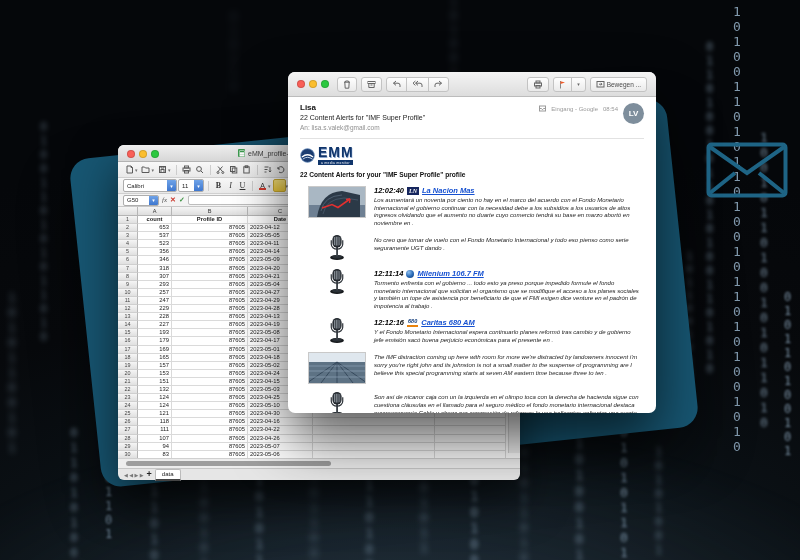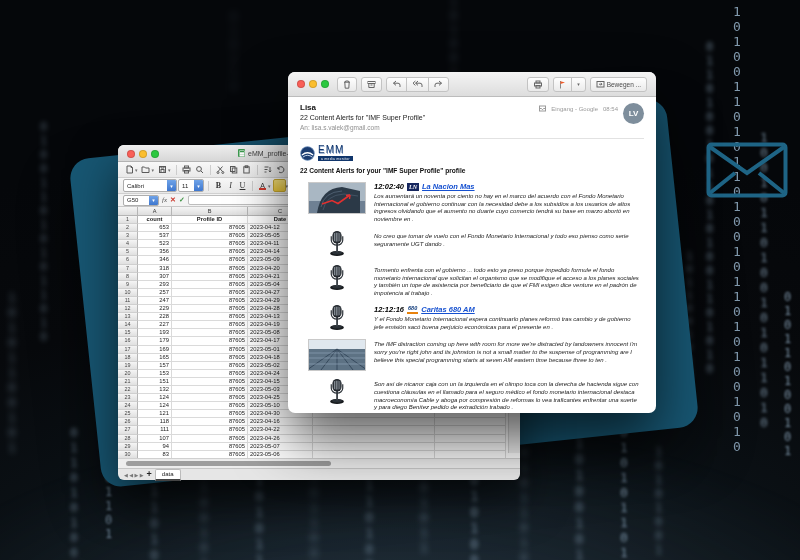--- a/index.html
+++ b/index.html
@@ -101,21 +101,21 @@
   .mh-subject{font-size:7px;color:#222;margin-top:2px;}
   .mh-to{font-size:6.5px;color:#909090;margin-top:3px;}
   .mh-right{margin-left:auto;display:flex;align-items:flex-start;gap:5px;text-align:center;}
   .mh-meta{display:flex;gap:5px;align-items:center;font-size:6px;color:#9a9a9a;margin-top:2px;}
   .avatar{width:21px;height:21px;border-radius:50%;background:#7e8e9c;color:#fff;font-size:8px;
     font-weight:bold;display:flex;align-items:center;justify-content:center;}
   .mail-divider{border-top:1px solid #e2e2e2;margin:2px 12px 0;}
   .mail-body{padding:6px 12px 0;}
   .emm-logo{display:flex;align-items:center;gap:3px;}
   .emm-text{display:flex;flex-direction:column;align-items:flex-start;}
-  .emm-word{font-size:10px;font-weight:normal;letter-spacing:1px;color:#10356b;
+  .emm-word{font-size:14px;font-weight:bold;letter-spacing:1px;color:#10356b;
     text-shadow:0.6px 0.6px 0 #8aa6cf;line-height:1;}
   .emm-tag{background:#10356b;color:#fff;font-size:3.2px;padding:0.5px 3px;margin-top:1px;
     letter-spacing:.4px;}
   .alerts-heading{font-size:6.6px;font-weight:bold;color:#101010;margin:6px 0 8px;}
   .news-item{display:flex;margin-bottom:8px;font-style:italic;}
   .thumb-col{flex:0 0 74px;display:flex;justify-content:center;align-items:flex-start;}
   .item-content{flex:1;padding-right:4px;}
   .item-head{display:flex;align-items:center;gap:3px;}
   .n-time{font-size:7.5px;font-weight:bold;color:#000;}
   .n-source{font-size:7.5px;font-weight:bold;color:#1550d0;text-decoration:underline;cursor:pointer;}
@@ -933,20 +933,25 @@
     <rect x="11.9" y="15" width="2.4" height="13" fill="#3c4248"></rect>
     <path d="M7 6 a6 6 0 0 1 12 0 v4.5 a6 6 0 0 1 -12 0 z" fill="#23282e"></path>
     <rect x="9" y="2.8" width="1" height="10.4" fill="#aab3bc"></rect>
     <rect x="11.4" y="2.2" width="1" height="11.6" fill="#c3ccd4"></rect>
     <rect x="13.8" y="2.2" width="1" height="11.6" fill="#aab3bc"></rect>
     <rect x="16.2" y="2.8" width="1" height="10.4" fill="#8d969e"></rect>
     <path d="M5.5 7 v5 a7.5 6.5 0 0 0 15 0 v-5" stroke="#2e343a" stroke-width="1.6" fill="none"></path>
   </svg>
 </div>
             <div class="item-content">
+              <div class="item-head">
+                <span class="n-time">12:11:14</span>
+                <span class="chip chip-mil"></span>
+                <span class="n-source">Milenium 106.7 FM</span>
+              </div>
               <div class="snippet">Tormento enfrenta con el gobierno ... todo esto ya preso porque impedido formule el fondo monetario internacional que solicitan el organismo que se modifique el acceso a los planes sociales y también un tope de asistencia por beneficiario de que el FMI exigen dice venture en el padrón de impotencia al trabajo .</div>
             </div>
           </div>
           <div class="news-item">
             <div class="thumb-col">
   <svg width="26" height="26" viewBox="0 0 26 34">
     <ellipse cx="13" cy="29.5" rx="9" ry="3.2" fill="#15181b"></ellipse>
     <ellipse cx="13" cy="28.5" rx="6.5" ry="2.3" fill="#2a3036"></ellipse>
     <rect x="11.9" y="15" width="2.4" height="13" fill="#3c4248"></rect>
     <path d="M7 6 a6 6 0 0 1 12 0 v4.5 a6 6 0 0 1 -12 0 z" fill="#23282e"></path>

